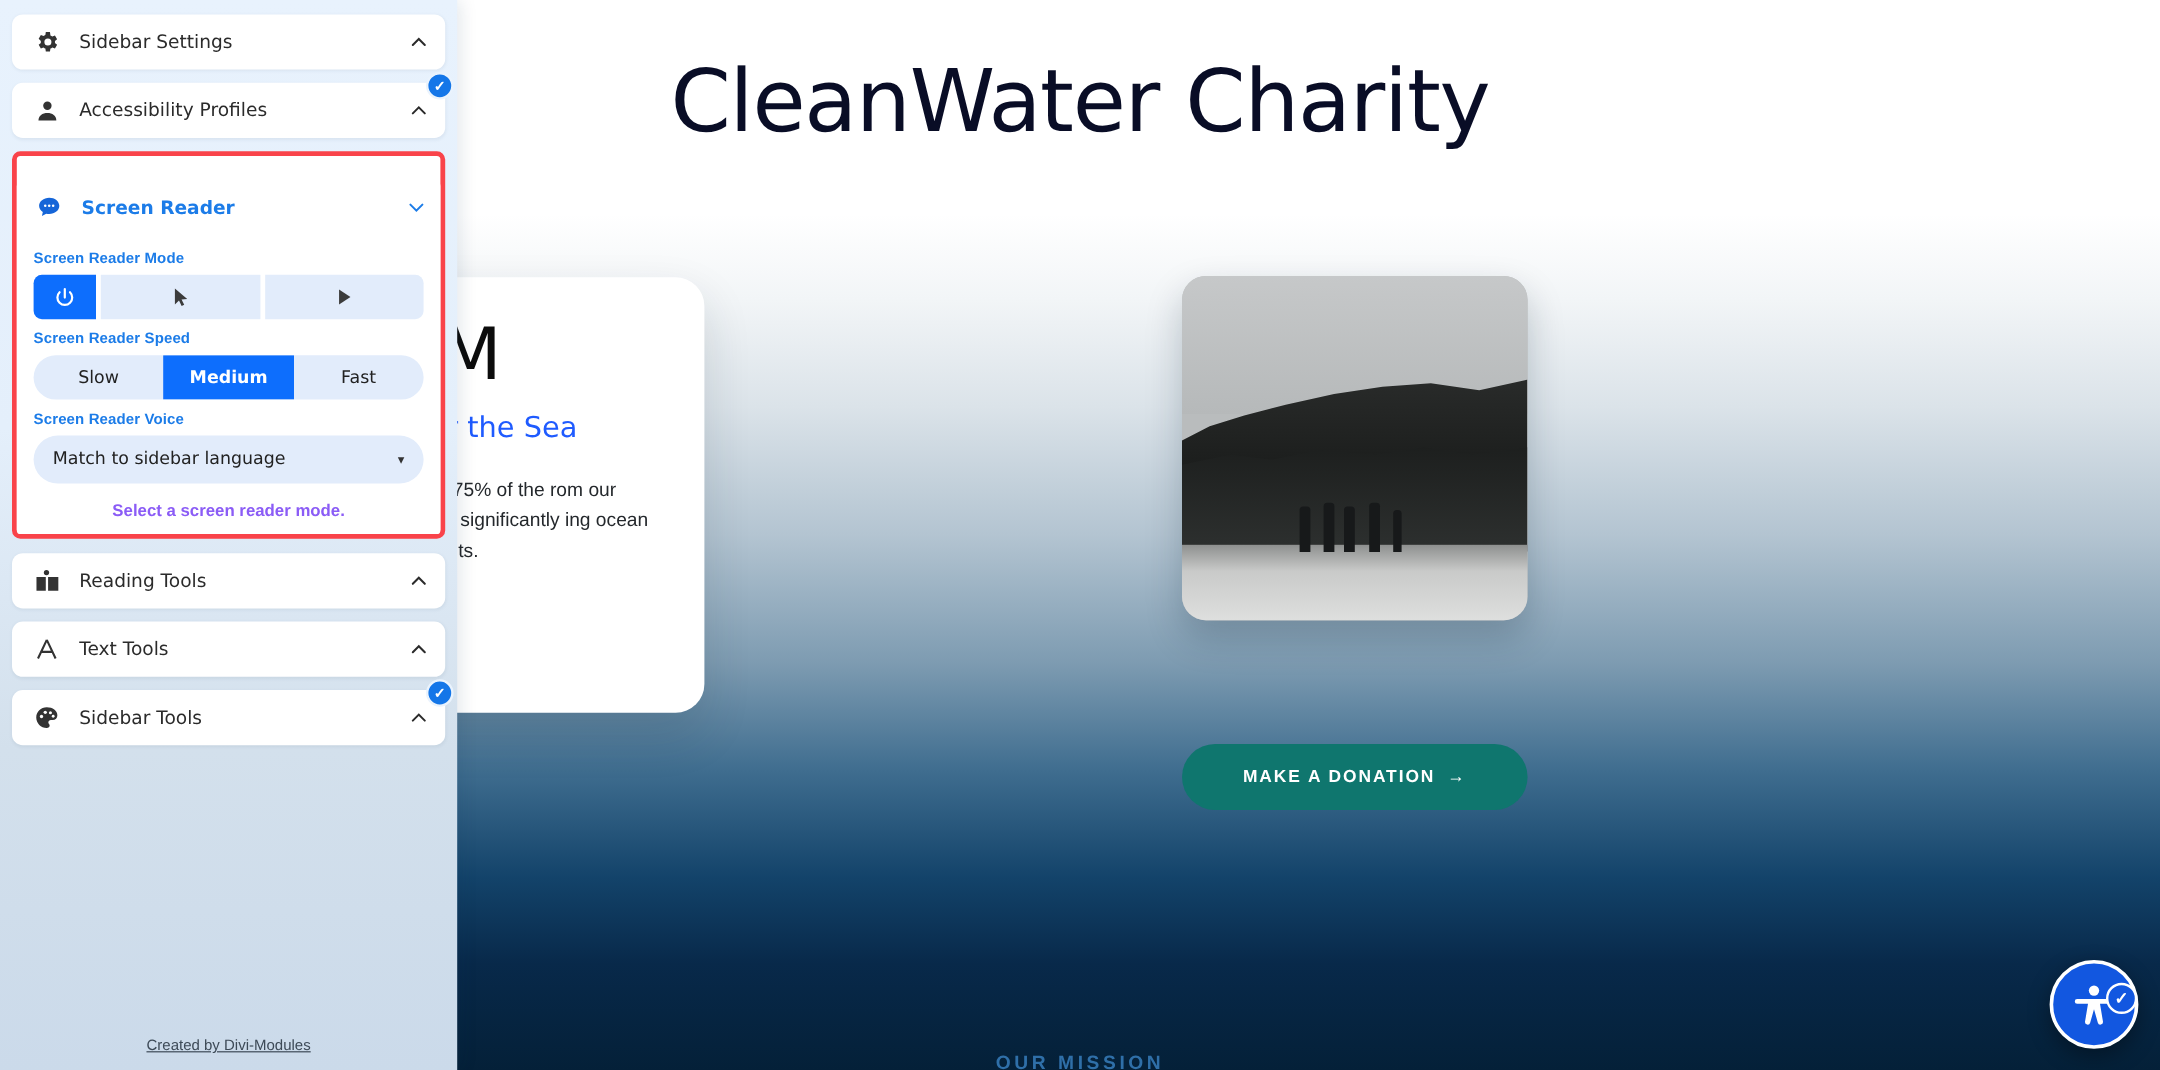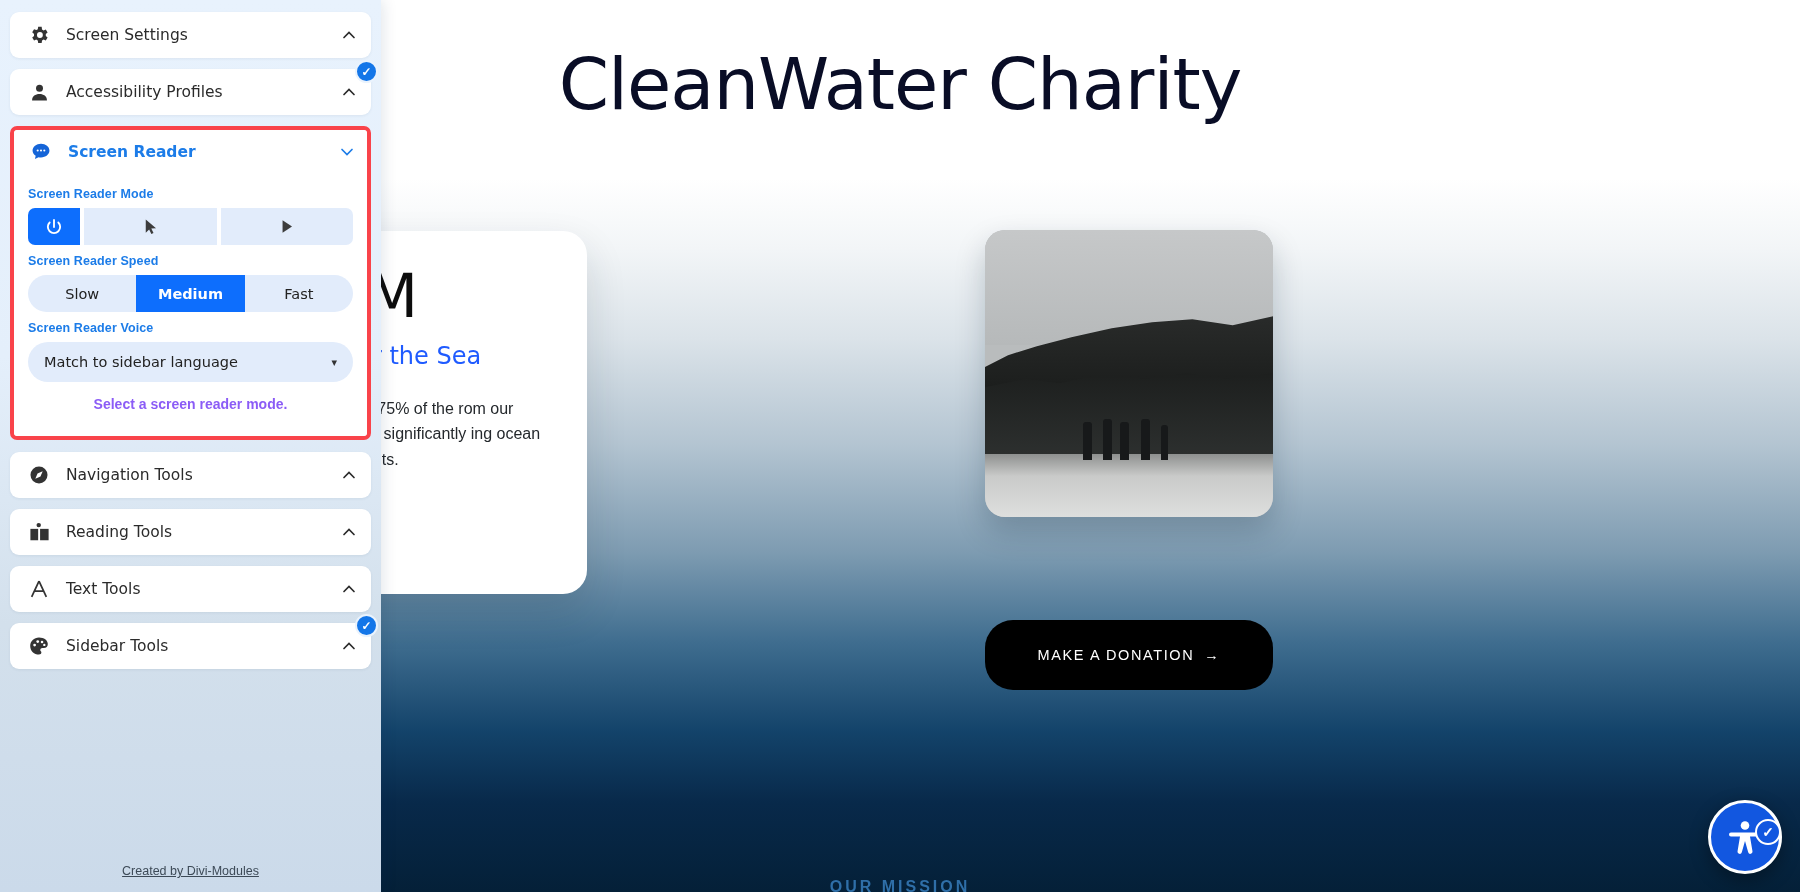--- a/index.html
+++ b/index.html
@@ -105,23 +105,23 @@
     background:linear-gradient(180deg,#1a1c1b 0%, #2e3130 100%);
     clip-path:polygon(0% 30%, 14% 22%, 26% 26%, 40% 18%, 56% 22%, 70% 16%, 84% 22%, 100% 16%, 100% 100%, 0% 100%);
     opacity:.92;
   }
   .ph-sand { position:absolute; left:0; right:0; bottom:0; height:22%;
     background:linear-gradient(180deg,#8e908f 0%, #c9cac9 35%, #dedfde 100%); }
   .ph-fig { position:absolute; bottom:20%; width:9px; background:#17191a;
     border-radius:3px 3px 0 0; }
 
   .donate-btn {
-    position:absolute; left:985px; top:392px; width:288px; height:70px;
-    background:#000000; color:#fff; border:none; border-radius:28px;
-    font-size:14.5px; font-weight:400; letter-spacing:1.6px;
+    position:absolute; left:985px; top:392px; width:288px; height:55px;
+    background:#0f766e; color:#fff; border:none; border-radius:28px;
+    font-size:14.5px; font-weight:700; letter-spacing:1.6px;
     cursor:pointer; font-family:"Liberation Sans", sans-serif;
     display:flex; align-items:center; justify-content:center; gap:10px;
   }
 
   .our-mission {
     position:absolute; left:0; right:0; bottom:-4px; text-align:center;
     color:#2f6fa8; font-size:16px; font-weight:700; letter-spacing:3px;
   }
 
   
@@ -164,21 +164,21 @@
     color:#fff; font-size:12px; font-weight:700;
     display:flex; align-items:center; justify-content:center;
   }
 
   
   .sr-wrap {
     position:relative; margin:0 0 12px 0;
     border:4px solid #f9434a; border-radius:7px;
     background:#ffffff; padding:0;
   }
-  .sr-panel { background:#fff; border-radius:4px; padding:0 0 24px 0; }
+  .sr-panel { background:#fff; border-radius:4px; padding:0 0 12px 0;margin-top:21px; }
   .sr-head {
     display:flex; align-items:center; height:44px; padding:0 12px 0 14px; cursor:pointer;
   }
   .sr-head .sb-label { color:#1c7ce8; font-weight:600; }
   .sr-head .chev { color:#1c7ce8; }
   .sr-body { padding:4px 14px 0 14px; }
   .fld-label {
     font-size:12.5px; font-weight:700; color:#1c7ce8;
     margin:9px 0 7px 0; letter-spacing:.1px;
   }
@@ -270,21 +270,21 @@
 
   <div class="sidebar">
     <div class="sb-scroll">
 
       <div class="sb-item">
         <span class="sb-ico">
           <svg width="22" height="22" viewBox="0 0 24 24" fill="#333">
             <path d="M19.4 13a7.6 7.6 0 0 0 0-2l2-1.6-2-3.4-2.4 1a7.6 7.6 0 0 0-1.7-1L14.9 3h-3.8l-.4 2.6a7.6 7.6 0 0 0-1.7 1l-2.4-1-2 3.4L6.6 11a7.6 7.6 0 0 0 0 2l-2 1.6 2 3.4 2.4-1c.5.4 1.1.8 1.7 1l.4 2.6h3.8l.4-2.6c.6-.2 1.2-.6 1.7-1l2.4 1 2-3.4-2-1.6ZM13 15.2A3.2 3.2 0 1 1 16.2 12 3.2 3.2 0 0 1 13 15.2Z"></path>
           </svg>
         </span>
-        <span class="sb-label">Screen Settings</span>
+        <span class="sb-label">Sidebar Settings</span>
         <svg class="chev" viewBox="0 0 16 16">
           <path d="M3 10.5 L8 5.5 L13 10.5" fill="none" stroke="currentColor" stroke-width="1.7" stroke-linecap="round"></path>
         </svg>
       </div>
 
       <div class="sb-item">
         <span class="badge-check">✓</span>
         <span class="sb-ico">
           <svg width="21" height="21" viewBox="0 0 24 24" fill="#333">
             <circle cx="12" cy="7" r="4"></circle>
@@ -348,32 +348,20 @@
             <div class="voice-select">
               <span>Match to sidebar language</span>
               <span class="caret">▾</span>
             </div>
 
             <div class="sr-hint">Select a screen reader mode.</div>
           </div>
         </div>
       </div>
 
-      <div class="sb-item">
-        <span class="sb-ico">
-          <svg width="22" height="22" viewBox="0 0 24 24" fill="#333">
-            <circle cx="12" cy="12" r="9.3"></circle>
-            <path d="M16 8 L10.4 10.4 L8 16 L13.6 13.6 Z" fill="#fff"></path>
-          </svg>
-        </span>
-        <span class="sb-label">Navigation Tools</span>
-        <svg class="chev" viewBox="0 0 16 16">
-          <path d="M3 10.5 L8 5.5 L13 10.5" fill="none" stroke="currentColor" stroke-width="1.7" stroke-linecap="round"></path>
-        </svg>
-      </div>
 
       <div class="sb-item">
         <span class="sb-ico">
           <svg width="23" height="23" viewBox="0 0 24 24" fill="#333">
             <circle cx="11.2" cy="4.3" r="2.3"></circle>
             <path d="M2.5 8.2 h8.1 v11.9 H2.5 Z"></path>
             <path d="M12.6 8.2 h8.9 v11.9 h-8.9 Z"></path>
           </svg>
         </span>
         <span class="sb-label">Reading Tools</span>

